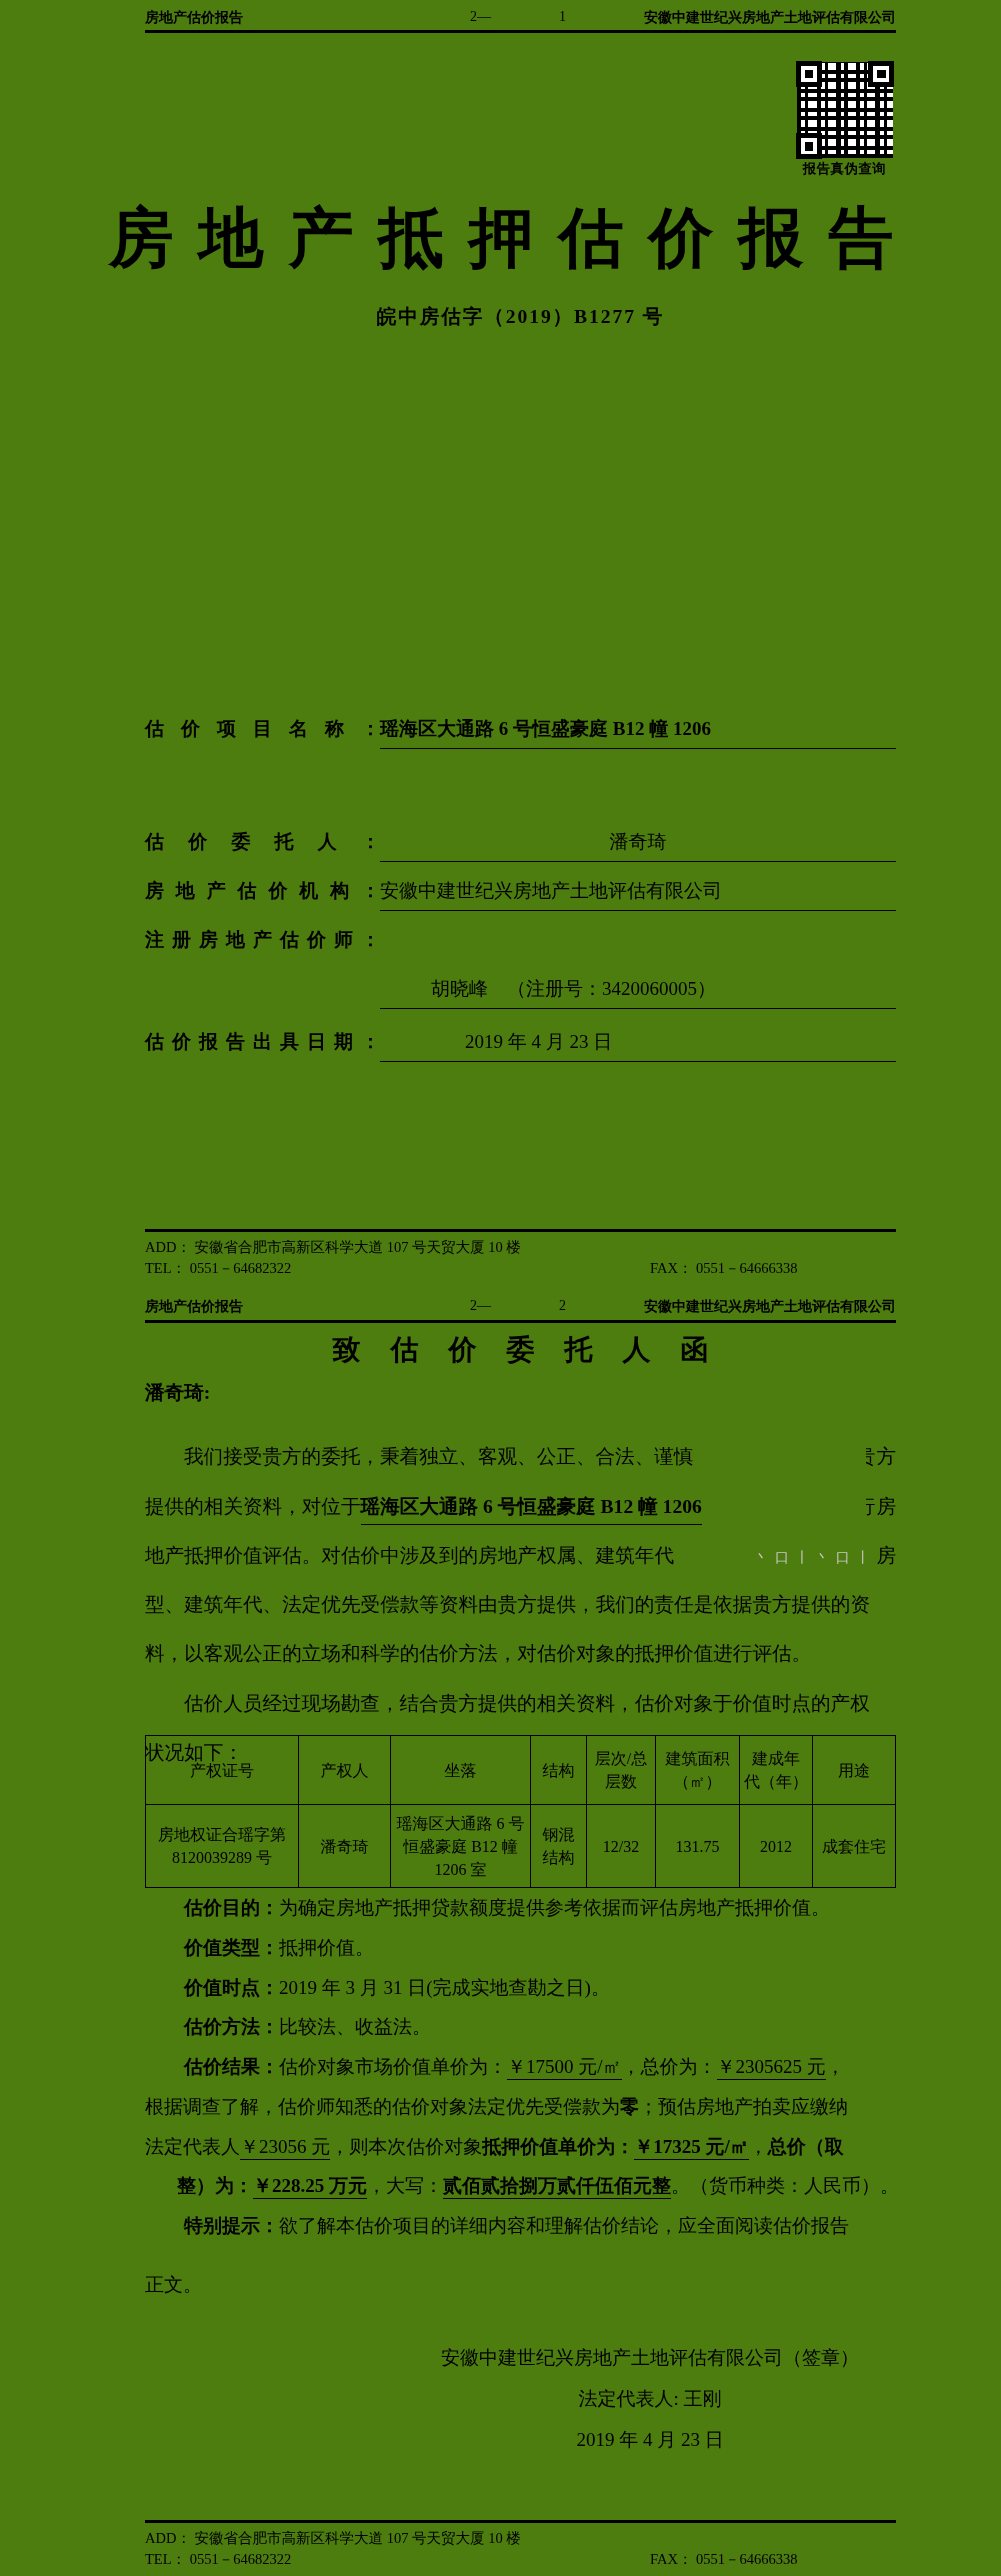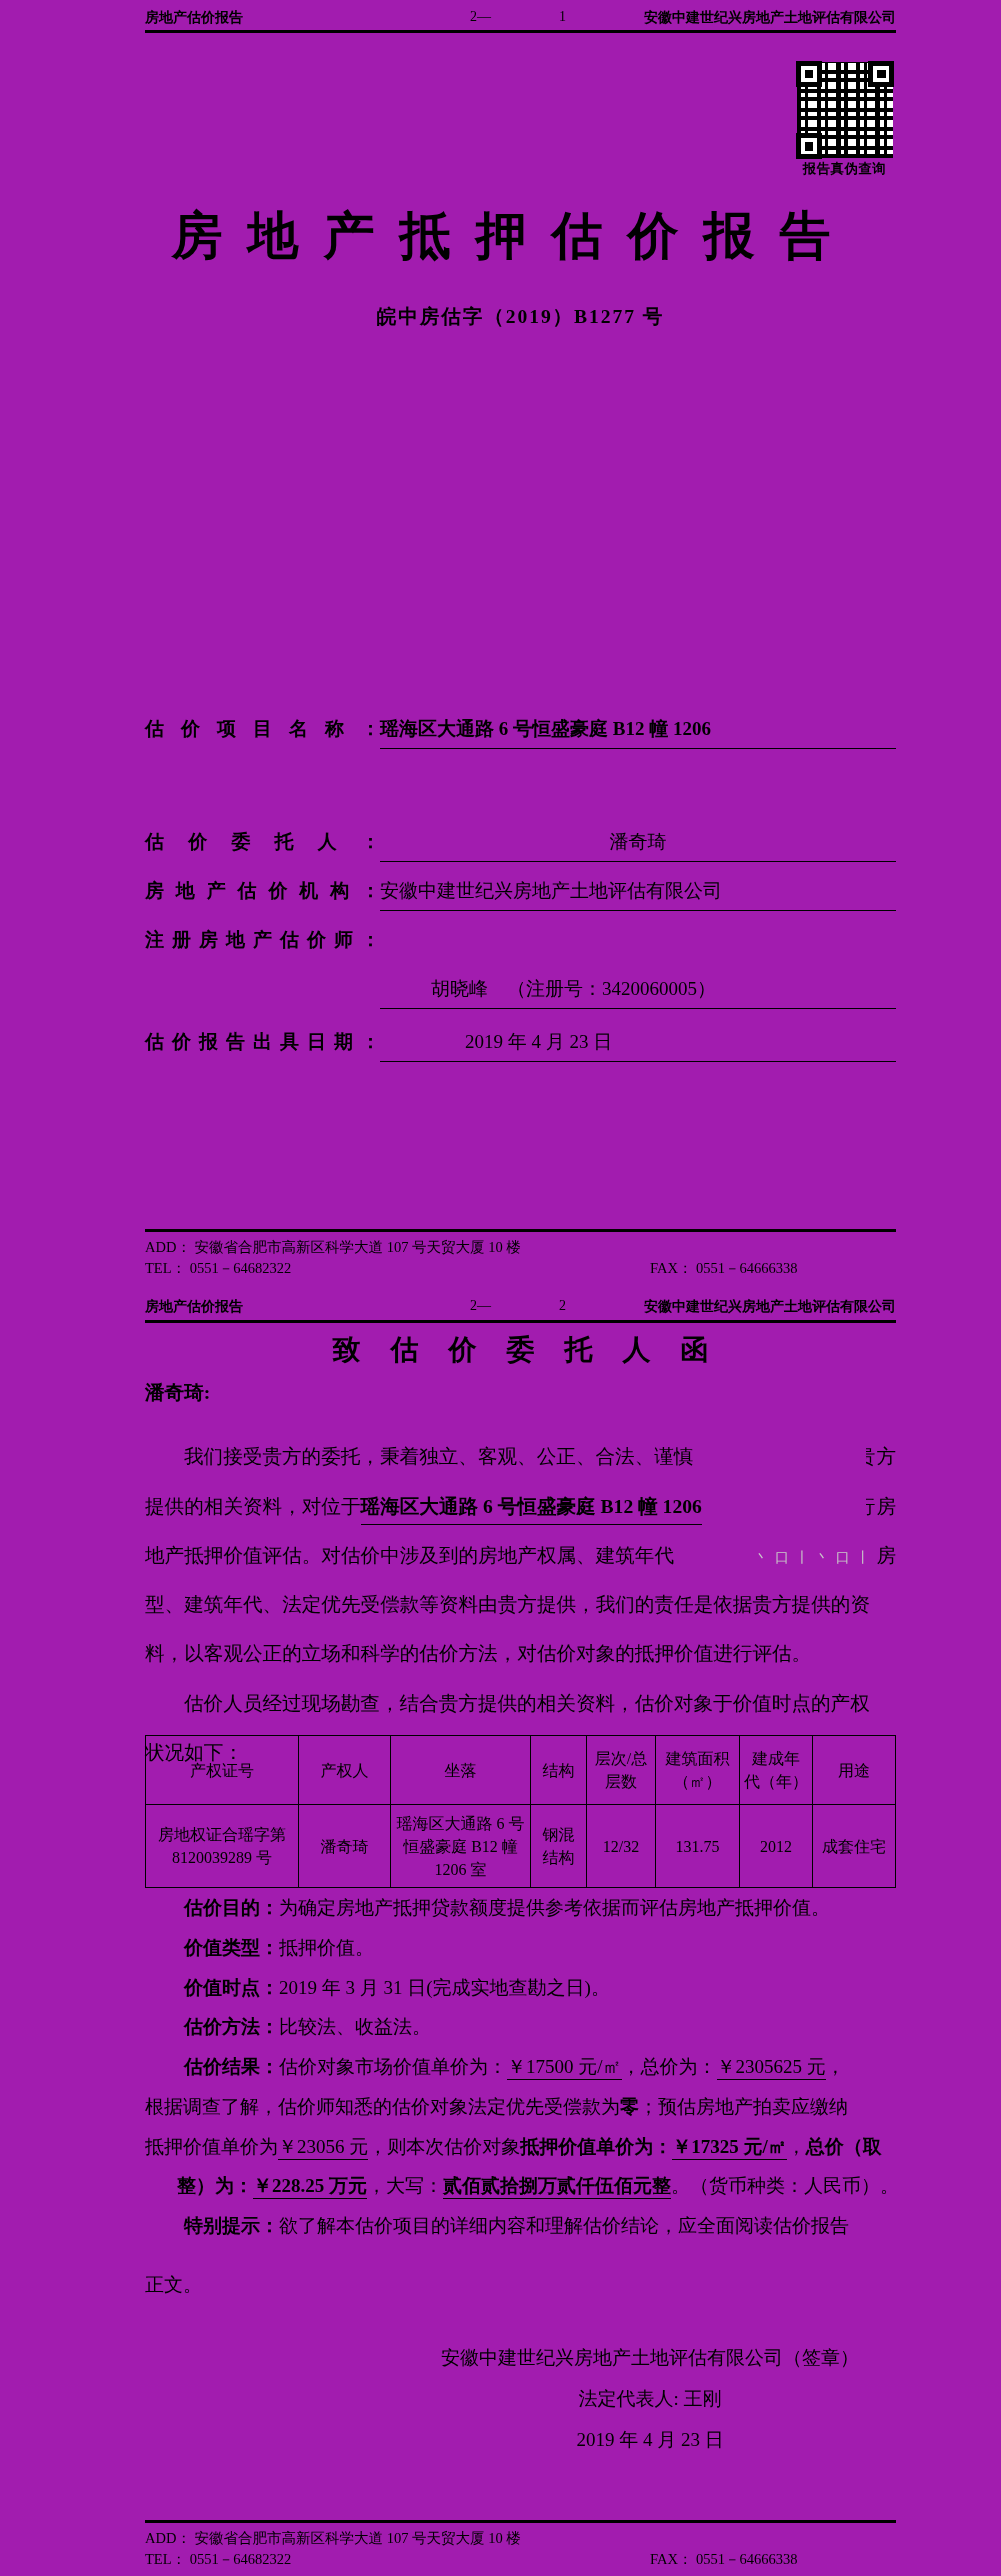--- a/index.html
+++ b/index.html
@@ -1,36 +1,36 @@
 <!DOCTYPE html>
 <html style="font-size:10px"><head>
 <meta charset="utf-8">
 <style>
   html,body{margin:0;padding:0;background:#fff;}
-  #page{position:relative;width:1002px;height:2576px;background:#a21caf;color:#000;
+  #page{position:relative;width:1002px;height:2576px;background:#4d7c0f;color:#000;
         font-family:"Liberation Serif","DejaVu Serif",serif;overflow:hidden;}
   .rule{position:absolute;left:145px;width:751px;height:2.5px;background:#000;}
   .hdr{position:absolute;left:145px;width:751px;height:19px;font-size:14px;}
   .hdr .h-left{position:absolute;left:0;top:0;font-weight:bold;}
   .hdr .h-dash{position:absolute;left:325px;top:0;}
   .hdr .h-num{position:absolute;left:414px;top:0;}
   .hdr .h-co{position:absolute;right:0;top:0;font-weight:bold;}
   
   .qr{position:absolute;left:797px;top:62px;width:96px;height:96px;
       background:
         repeating-linear-gradient(90deg,#000 0 4.4px,transparent 4.4px 8.2px,#000 8.2px 11.4px,transparent 11.4px 19.6px),
         repeating-linear-gradient(0deg,#000 0 3.8px,#fff 3.8px 7.6px,#000 7.6px 12px,#fff 12px 19px);}
   .qf{position:absolute;width:16.4px;height:16.4px;background:#fff;border:5.7px solid #000;
       display:flex;align-items:center;justify-content:center;}
   .qf::before{content:"";width:8.8px;height:8.8px;background:#000;}
   .qf.tl{left:-1.3px;top:-1.3px;} .qf.tr{right:-1.3px;top:-1.3px;} .qf.bl{left:-1.3px;bottom:-1.3px;}
   .qr-cap{position:absolute;left:789px;top:160px;width:111px;text-align:center;
           font-weight:bold;font-size:13.3px;letter-spacing:0.6px;}
-  .title{position:absolute;left:0;width:1002px;top:202px;text-align:center;
-         font-size:51px;font-weight:bold;letter-spacing:25px;padding-left:25px;box-sizing:border-box;white-space:nowrap;}
+  .title{position:absolute;left:0;width:1002px;top:194px;text-align:center;
+         font-size:65px;font-weight:bold;letter-spacing:25px;padding-left:25px;box-sizing:border-box;white-space:nowrap;}
   .docno{position:absolute;left:145px;width:751px;top:303px;text-align:center;
          font-size:19.6px;font-weight:bold;letter-spacing:1.9px;}
   
   .frow{position:absolute;left:145px;width:751px;height:39px;display:flex;font-size:19px;}
   .flabel{width:235px;font-weight:bold;text-align:justify;text-align-last:justify;line-height:37px;}
   .fspacer{width:235px;}
   .fvalue{flex:1;border-bottom:1.3px solid #000;line-height:37px;white-space:nowrap;}
   .vb{font-weight:bold;}
   .vcenter{text-align:center;}
   
@@ -203,21 +203,21 @@
     <span class="lb">估价方法：</span><span>比较法、收益法。</span>
   </div>
 
   <div class="iline indent" style="top:2053px;">
     <span class="lb">估价结果：</span><span>估价对象市场价值单价为：</span><span class="ul">￥17500 元/㎡</span><span>，总价为：</span><span class="ul">￥2305625 元</span><span>，</span>
   </div>
   <div class="iline" style="top:2093px;">
     <span>根据调查了解，估价师知悉的估价对象法定优先受偿款为</span><span class="lb">零</span><span>；预估房地产拍卖应缴纳</span>
   </div>
   <div class="iline" style="top:2133px;">
-    <span>抵押价值单价为</span><span class="ul">￥23056 元</span><span>，则本次估价对象</span><span class="lb">抵押价值单价为：</span><span class="lb ul">￥17325 元/㎡</span><span>，</span><span class="lb">总价（取</span>
+    <span>法定代表人</span><span class="ul">￥23056 元</span><span>，则本次估价对象</span><span class="lb">抵押价值单价为：</span><span class="lb ul">￥17325 元/㎡</span><span>，</span><span class="lb">总价（取</span>
   </div>
   <div class="iline" style="top:2172px;margin-left:32px;">
     <span class="lb">整）为：</span><span class="lb ul">￥228.25 万元</span><span>，大写：</span><span class="lb ul">贰佰贰拾捌万贰仟伍佰元整</span><span>。（货币种类：人民币）。</span>
   </div>
 
   <div class="iline indent" style="top:2212px;">
     <span class="lb">特别提示：</span><span>欲了解本估价项目的详细内容和理解估价结论，应全面阅读估价报告</span>
   </div>
   <div class="iline" style="top:2251px;margin-top:20px;">
     <span>正文。</span>

